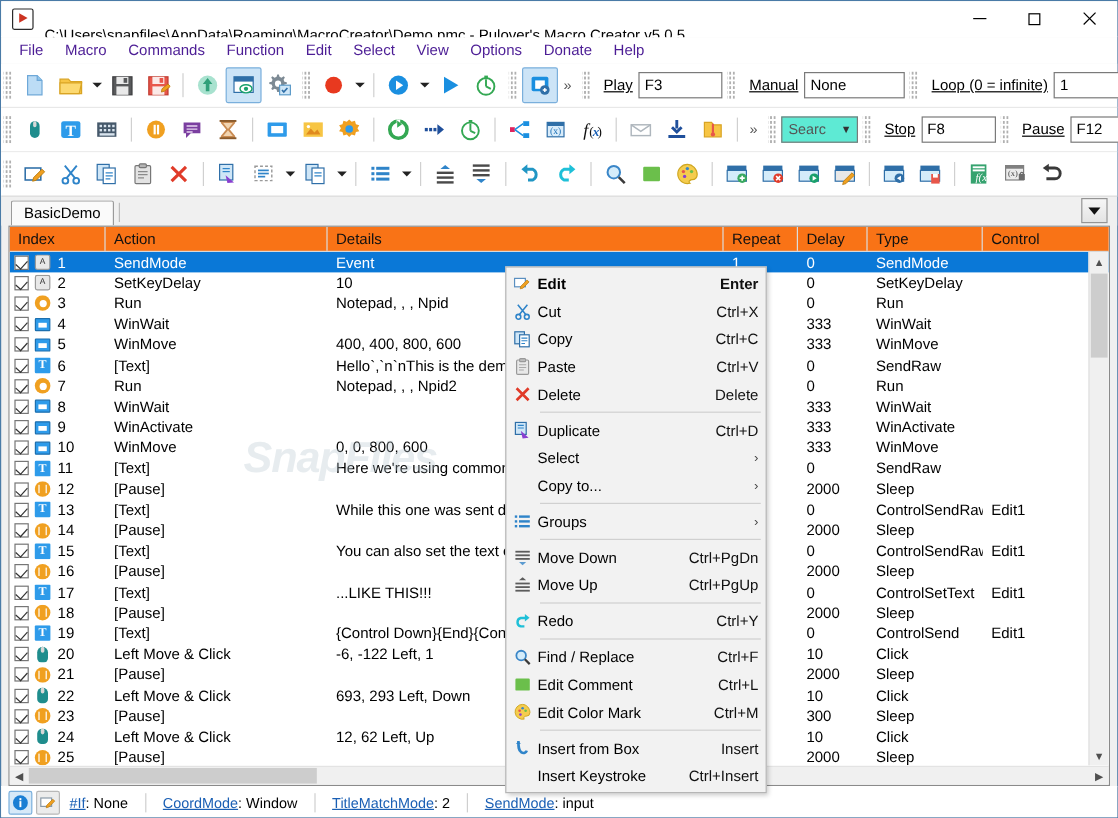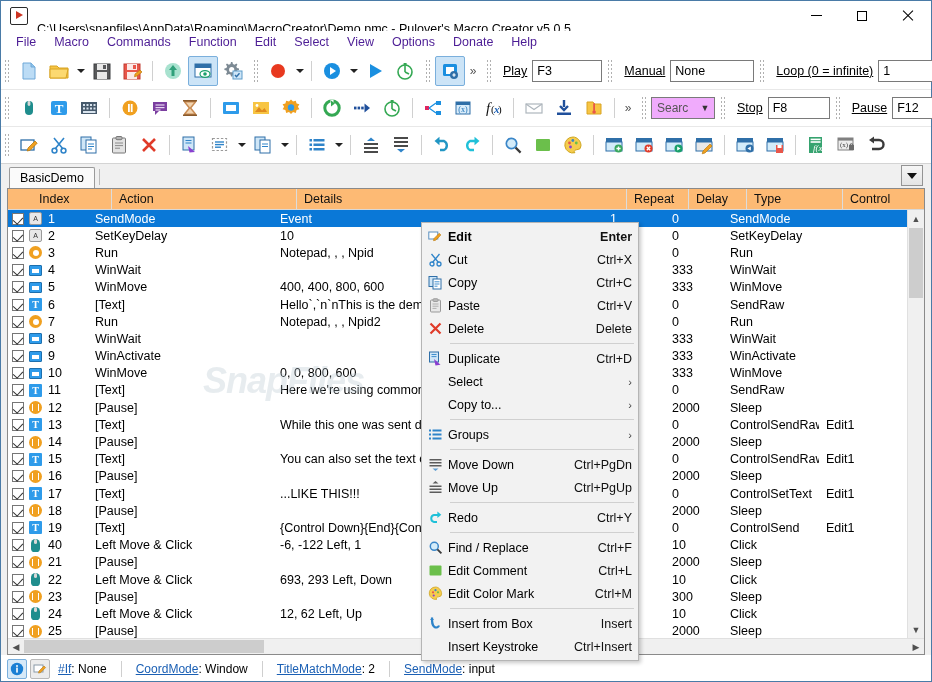--- a/index.html
+++ b/index.html
@@ -150,21 +150,21 @@
     padding: 0 4px;
     font-size: 12.5px;
     line-height: 20px;
     color: #000;
     flex: 0 0 auto;
     white-space: nowrap;
     overflow: hidden;
   }
   .combo {
     height: 22px; min-width: 60px;
-    border: 1px solid #7a7a7a; background:#f0abfc;
+    border: 1px solid #7a7a7a; background:#5eead4;
     display:flex; align-items:center; padding:0 2px 0 5px;
     font-size:12px; color:#555; flex:0 0 auto;
   }
   .combo .cv { flex:1; white-space:nowrap; overflow:hidden; }
   .combo .ca { width:14px; text-align:center; color:#333; font-size:9px; }
 
   
   .tabstrip {
     height: 24px;
     background: #f0f0f0;
@@ -206,24 +206,23 @@
     border: 1px solid #8a8a8a;
     background: #fff;
     display: flex;
     flex-direction: column;
     overflow: hidden;
     position: relative;
   }
   .lv-header {
     display: flex;
     height: 21px;
-    background: #fdba74;
+    background: #f97316;
     border-bottom: 1px solid #d8d8d8;
     flex: 0 0 auto;
-    padding-left: 24px;
   }
   .lv-th {
     font-size: 12.5px;
     color: #111;
     padding-left: 7px;
     line-height: 20px;
     border-right: 1px solid #dcdcdc;
     overflow: hidden;
     white-space: nowrap;
     flex: 0 0 auto;
@@ -1208,21 +1207,21 @@
             <div class="cell" style="width: 58px;">0</div>
             <div class="cell" style="width: 96px;">ControlSend</div>
             <div class="cell" style="width: 80px;">Edit1</div>
           </div>
           <div class="row">
             <div class="cell c-index" style="width: 80px;">
               <span class="cb"></span>
               <span class="ricon">
                 <span class="ic-mouse"></span>
               </span>
-              <span class="idxnum">40</span>
+              <span class="idxnum">20</span>
             </div>
             <div class="cell" style="width: 185px;">Left Move &amp; Click</div>
             <div class="cell" style="width: 330px;">-6, -122 Left, 1</div>
             <div class="cell" style="width: 62px;"></div>
             <div class="cell" style="width: 58px;">10</div>
             <div class="cell" style="width: 96px;">Click</div>
             <div class="cell" style="width: 80px;"></div>
           </div>
           <div class="row">
             <div class="cell c-index" style="width: 80px;">

